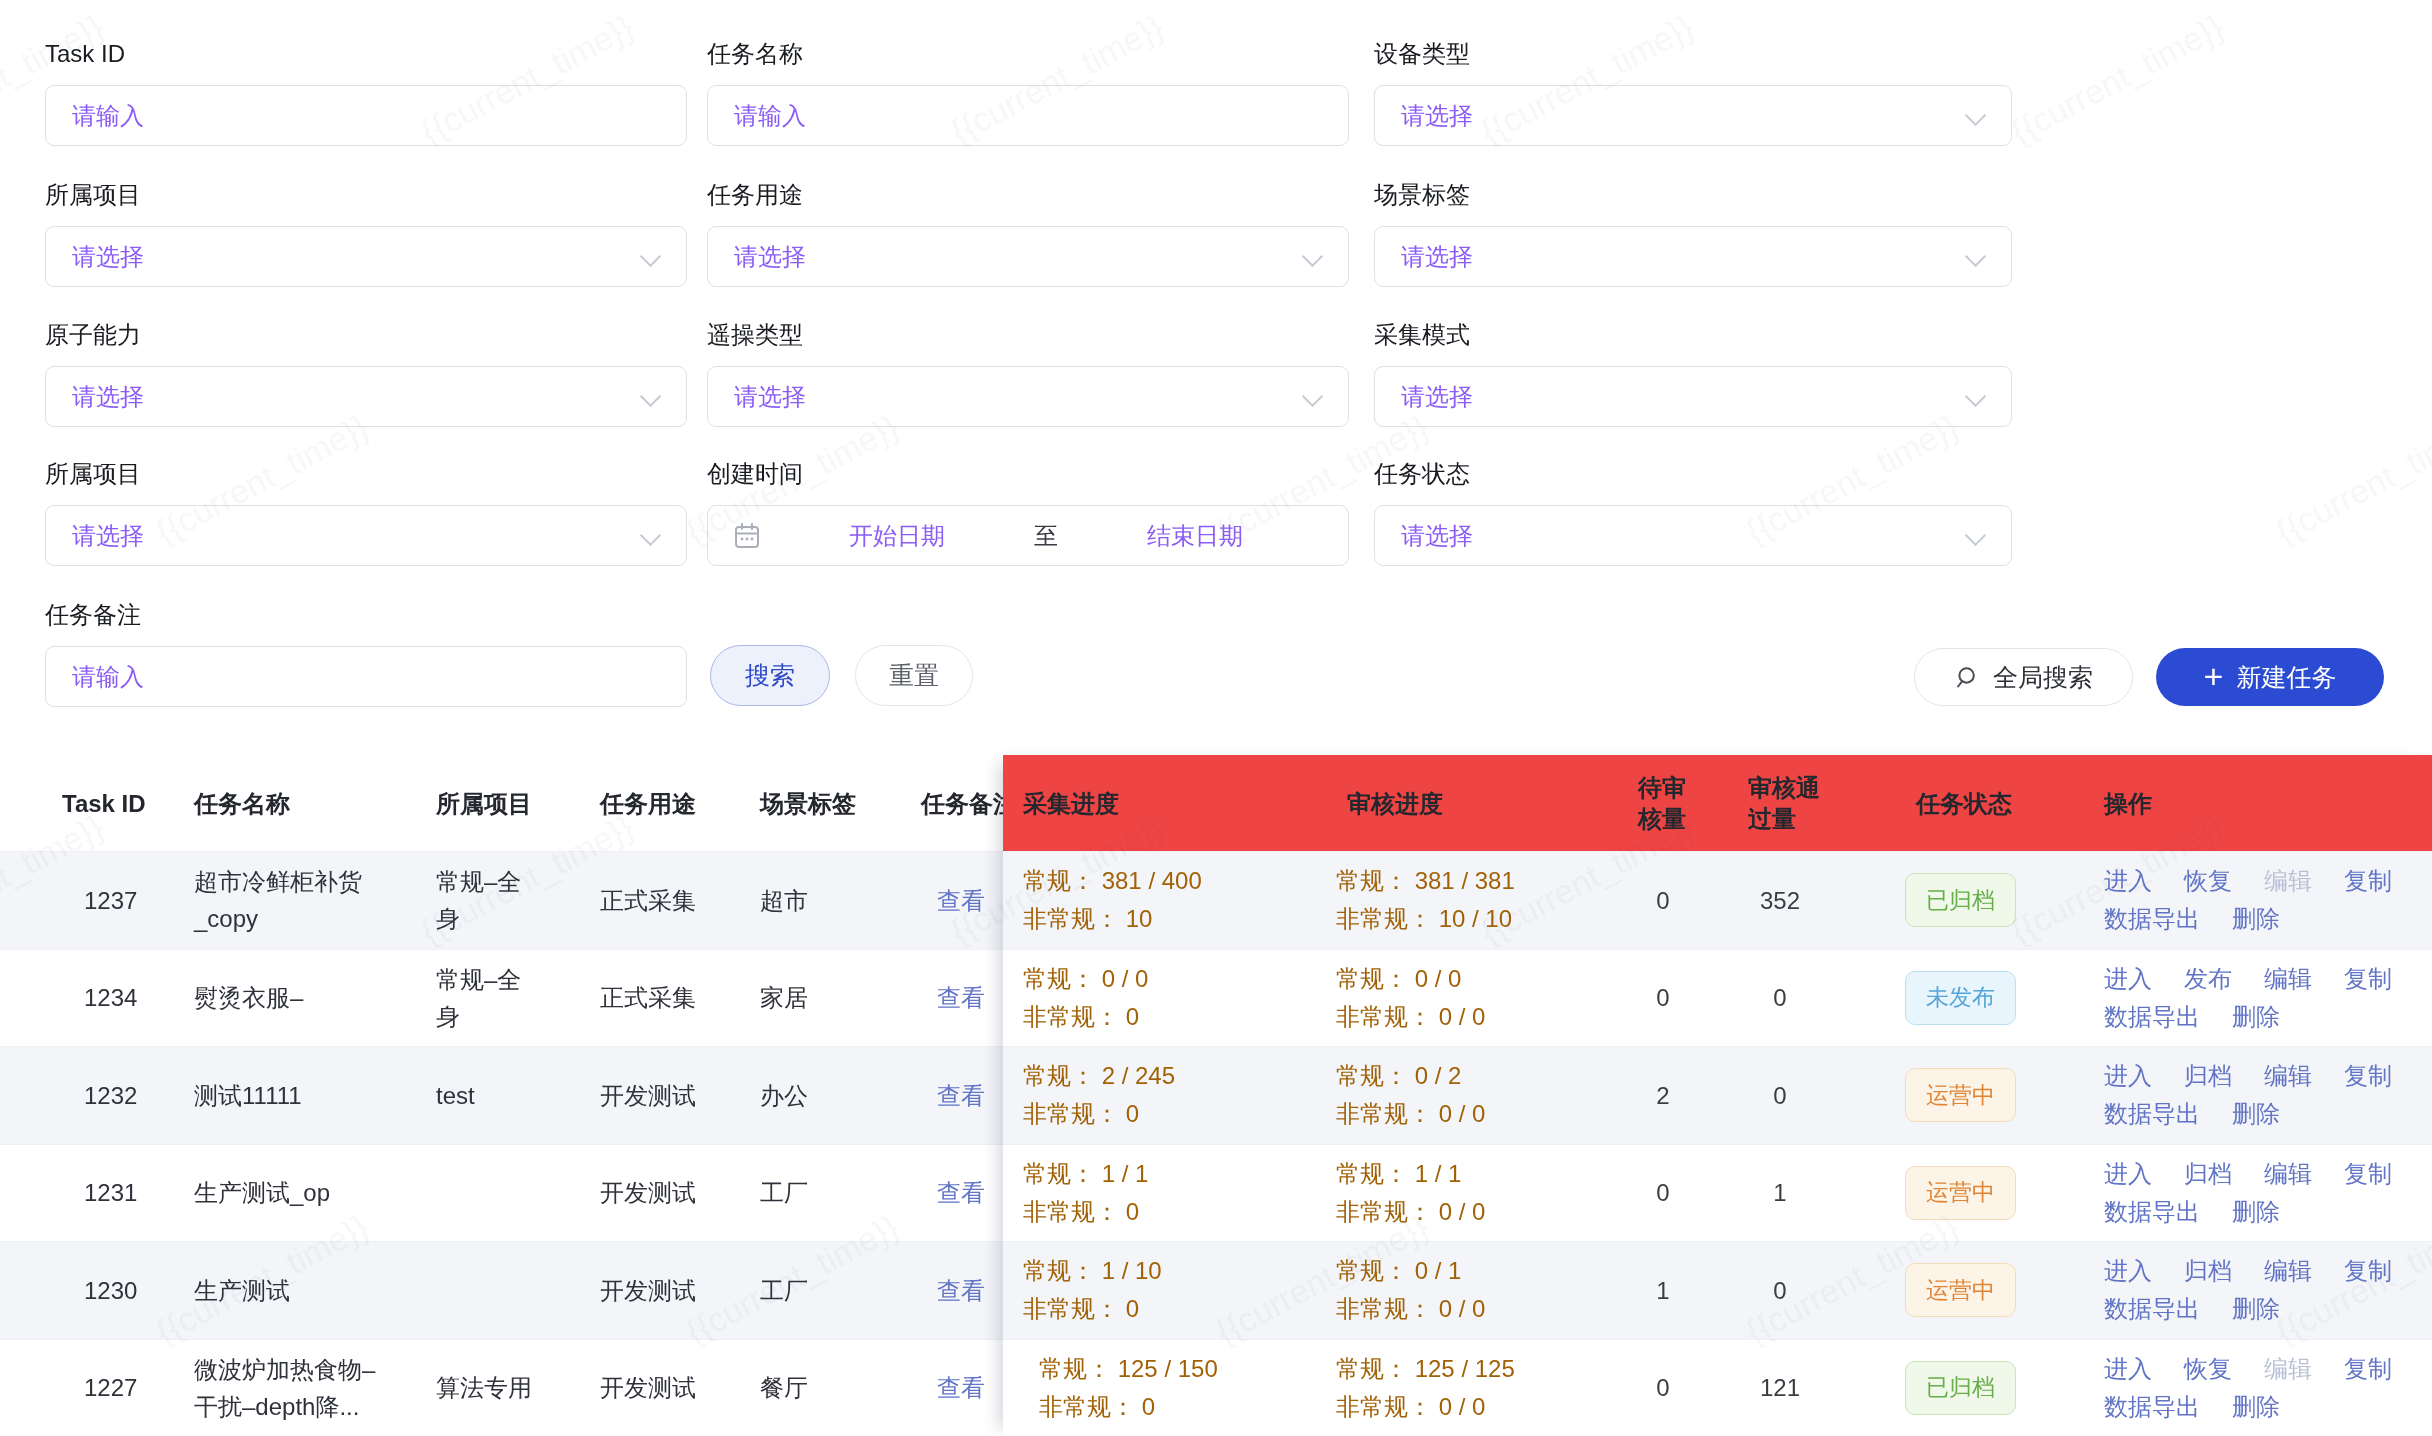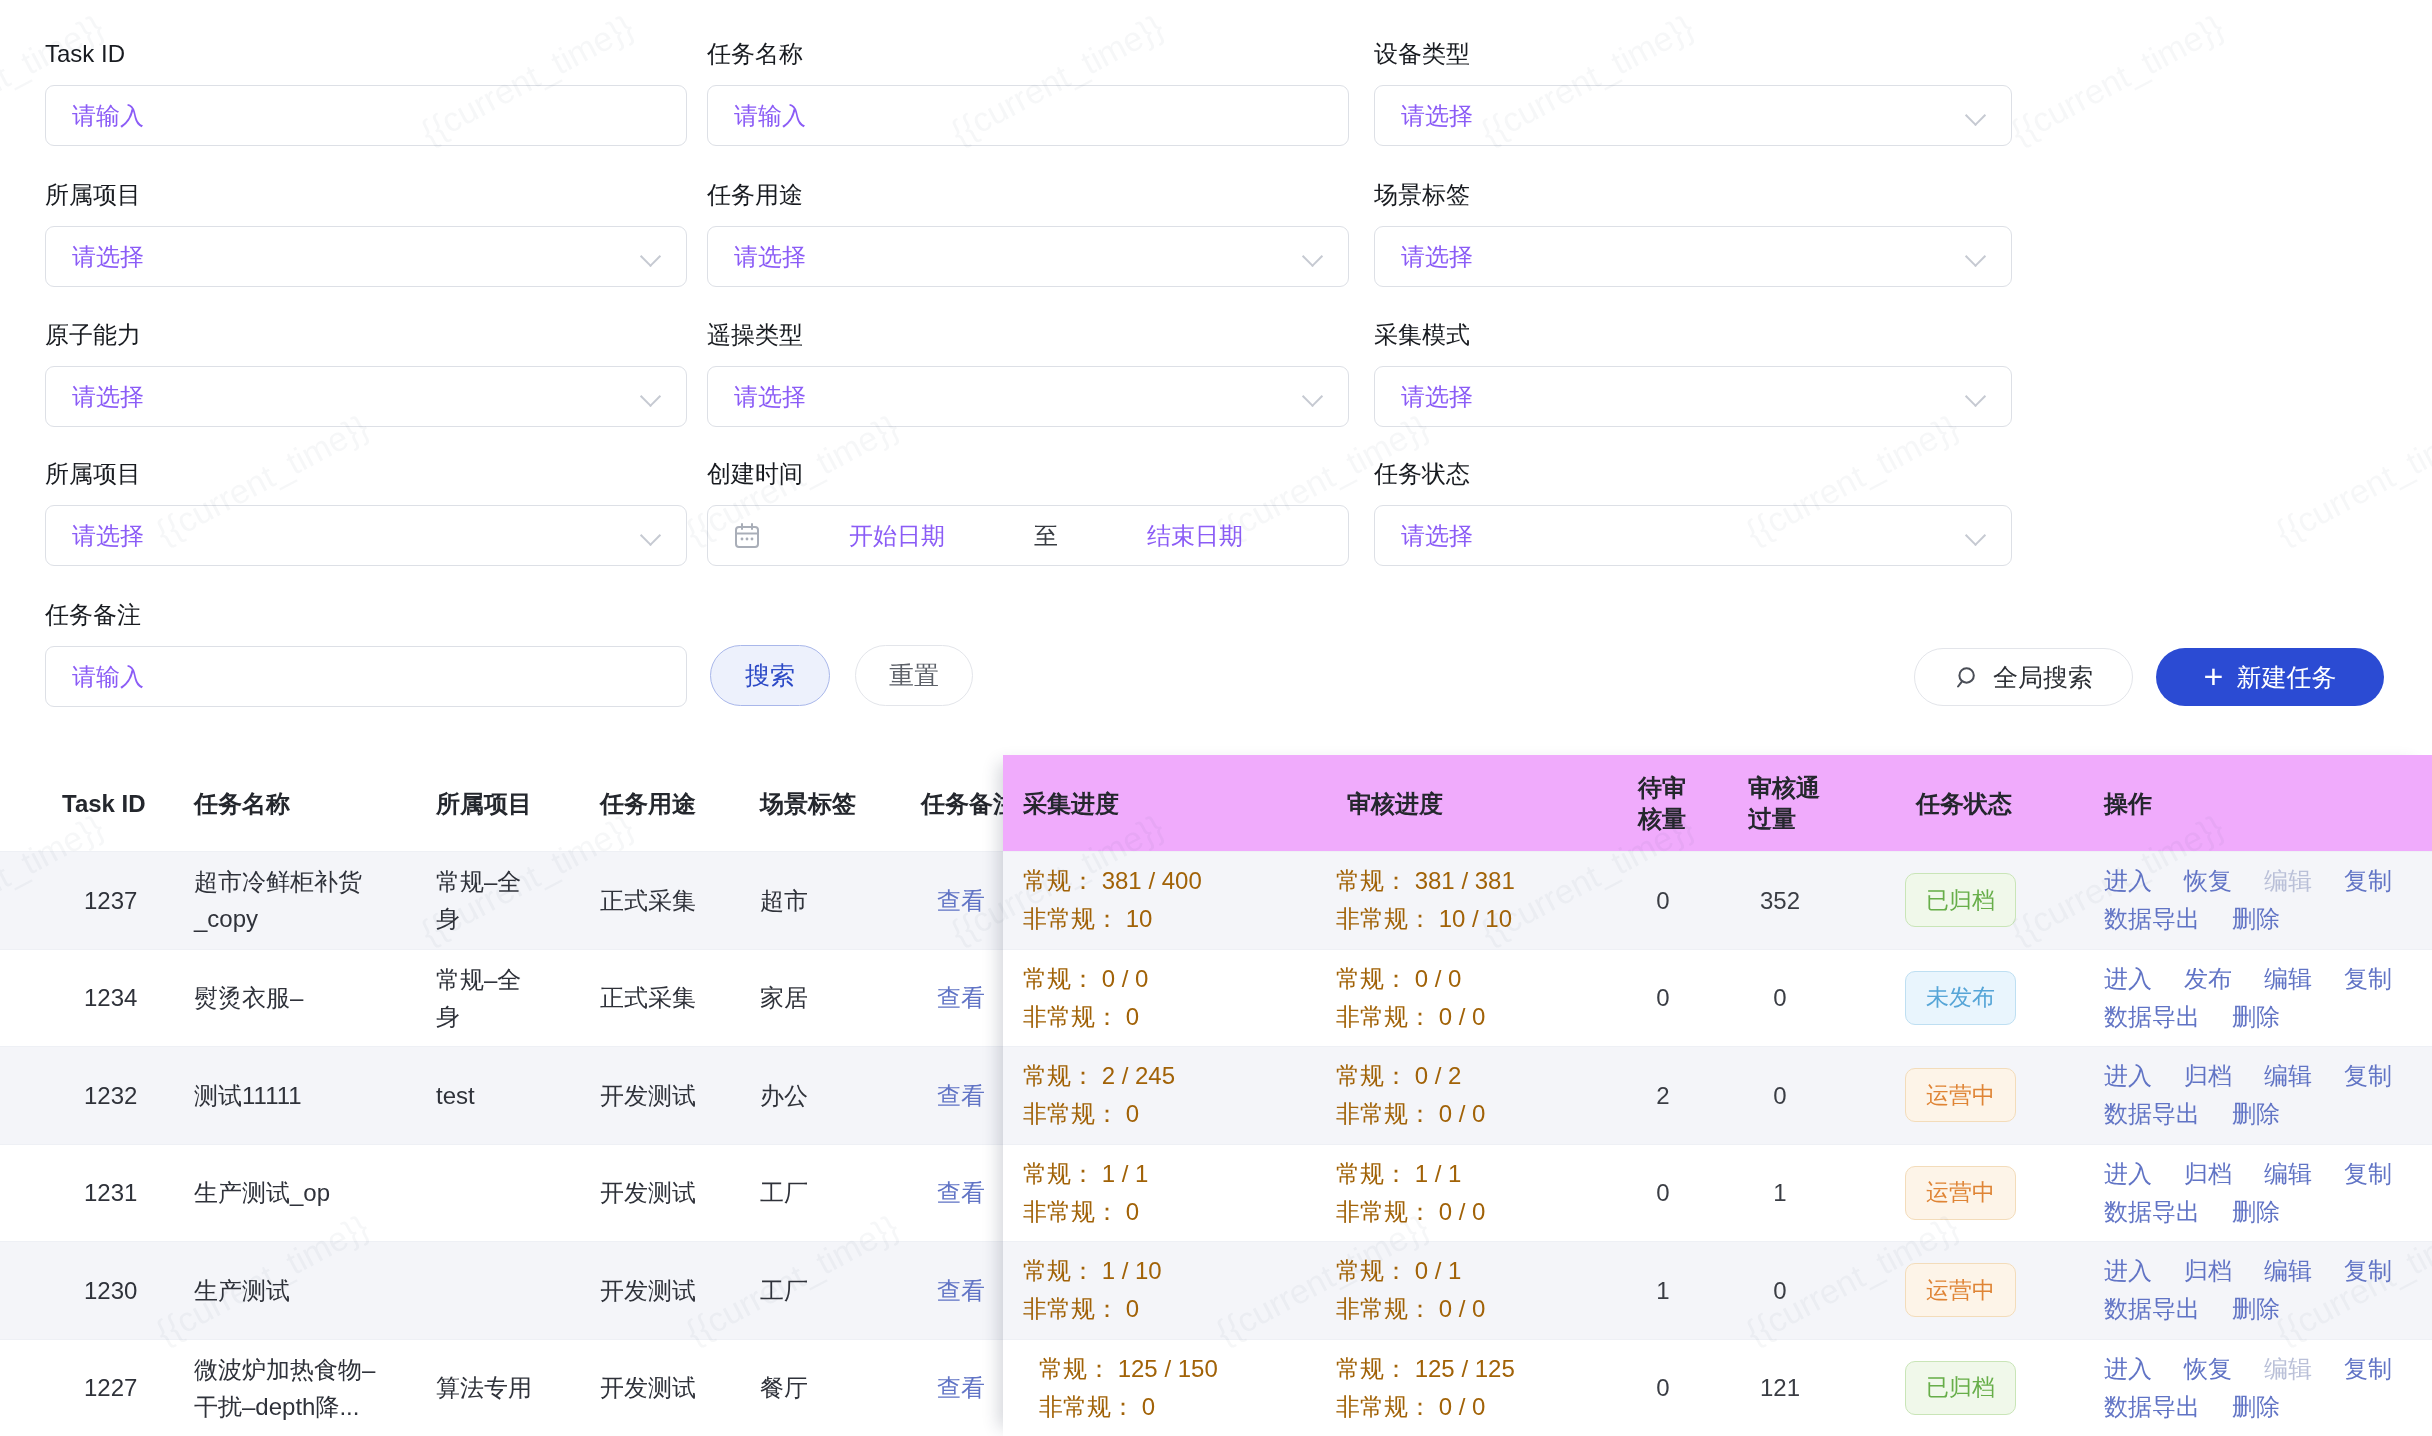--- a/index.html
+++ b/index.html
@@ -42,21 +42,21 @@
   .t-body .t-row:nth-child(odd),.f-body .f-row:nth-child(odd){background:#f4f5f9}
   .t-body .t-row:nth-child(even),.f-body .f-row:nth-child(even){background:#ffffff}
   .cell{position:absolute;top:0;height:100%;display:flex;flex-direction:column;justify-content:center;
         font-size:24px;color:#2f323a;line-height:37px;white-space:nowrap}
   .link{color:#6174c5;cursor:pointer}
   .prog{color:#a16207;line-height:38px}
   .num{align-items:center;color:#3a3d44}
   
   .t-fixed{position:absolute;left:1003px;top:0;width:1429px;height:681px;background:#fff;
            box-shadow:-12px 0 16px -8px rgba(35,45,70,0.20)}
-  .f-header{position:relative;height:96px;background:#f0abfc}
+  .f-header{position:relative;height:96px;background:#ef4444}
   .f-header .th{height:96px}
   .ops{line-height:38px}
   .op-line{display:flex;gap:32px}
   .op{color:#6174c5;cursor:pointer}
   .op.disabled{color:#bac0d8;cursor:default}
   .badge{display:inline-flex;align-items:center;justify-content:center;height:54px;padding:0 20px;
          border-radius:10px;font-size:23px;box-sizing:border-box}
   .badge.archived{color:#67ae49;background:#f0f8ea;border:1px solid #c9e5b7}
   .badge.unpublished{color:#56a5d7;background:#e9f5fd;border:1px solid #bedff2}
   .badge.running{color:#df8435;background:#fdf4e8;border:1px solid #f3dcba}

